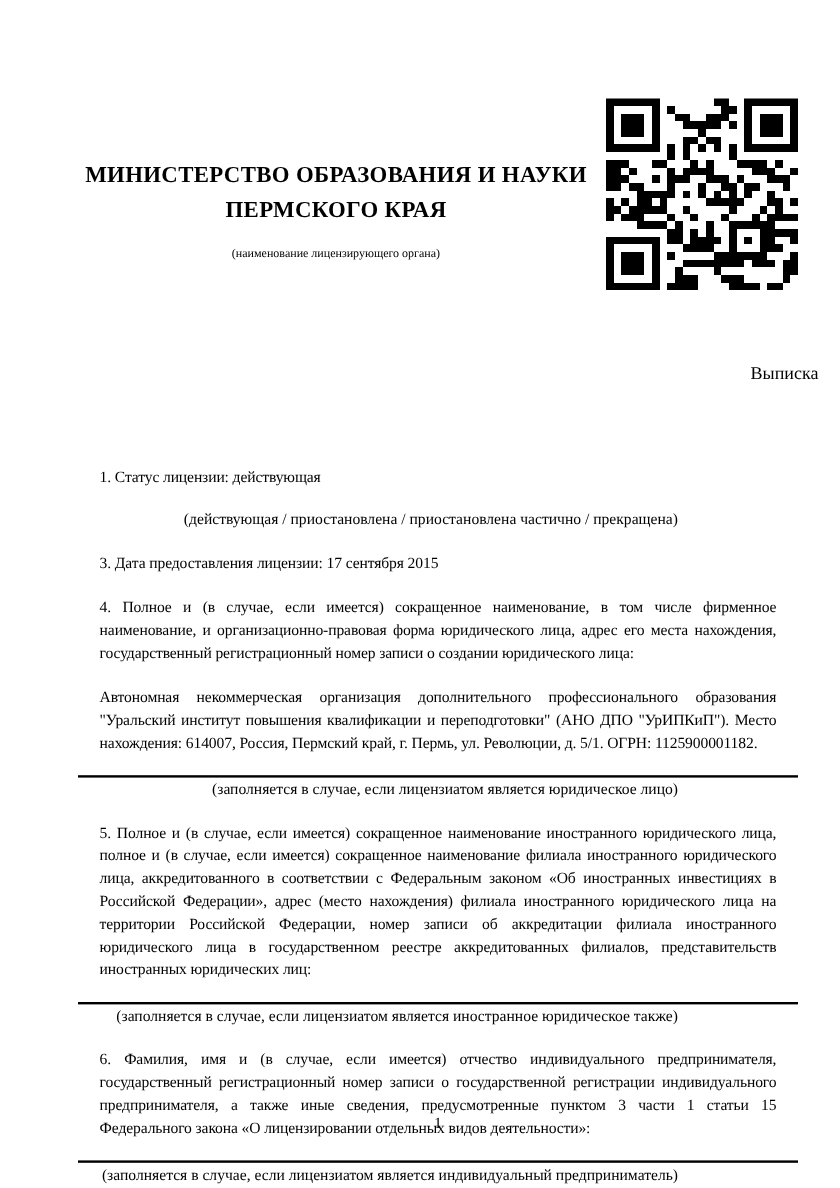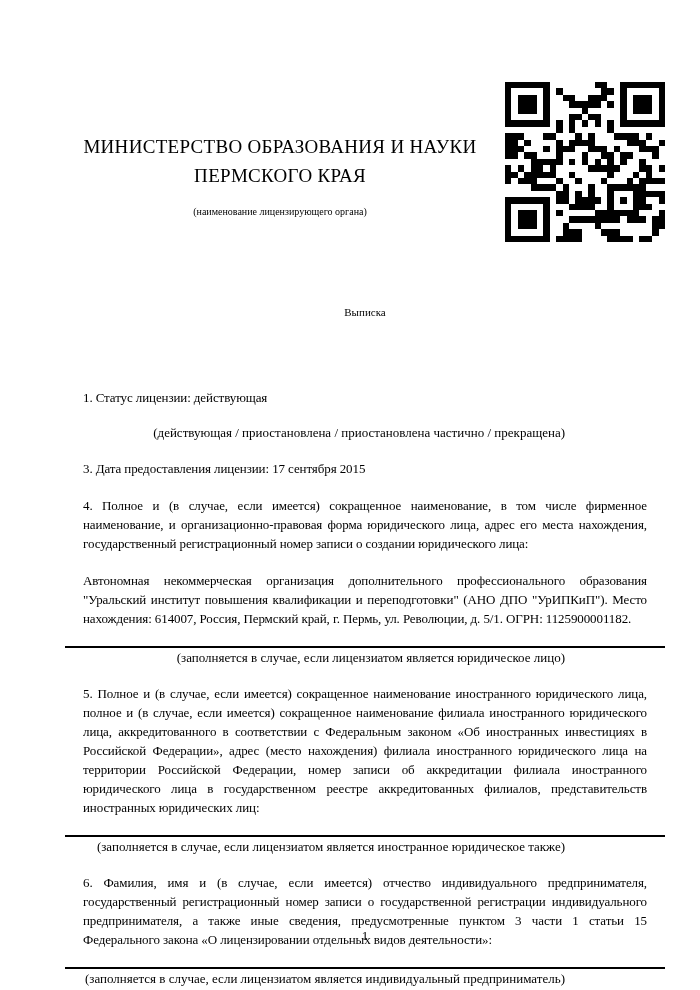--- a/index.html
+++ b/index.html
@@ -7,28 +7,28 @@
     position:relative;width:700px;height:990px;background:#ffffff;
     font-family:"Liberation Serif", serif;color:#000;overflow:hidden;
     margin:0 auto;
   }
   .header-row{
     position:absolute;left:65px;top:82px;width:600px;
     display:flex;justify-content:space-between;align-items:flex-start;
   }
   .ministry{width:430px;padding-top:50px;text-align:center;}
   .ministry-name{
-    font-weight:normal;font-size:19px;line-height:29px;
+    font-weight:bold;font-size:19px;line-height:29px;
     white-space:pre-line;letter-spacing:.3px;
   }
   .ministry-caption{font-size:10px;margin-top:16px;}
   .qr{width:160px;height:160px;background:#fff;shape-rendering:crispEdges;}
   .doc-title{
-    position:absolute;left:65px;top:303px;width:600px;
-    text-align:center;font-size:11px;line-height:18px;
+    position:absolute;left:82px;top:303px;width:600px;
+    text-align:right;font-size:15px;line-height:18px;
   }
   .content{
     position:absolute;left:65px;top:370px;width:600px;
     font-size:13px;line-height:19px;
   }
   .item{margin-bottom:13px;}
   .item p{margin:18px;letter-spacing:-0.1px;}
   p.just{text-align:justify;}
   p.left{text-align:left;}
   .rule{height:2px;background:#000;margin:1px 0 2px 0;}

